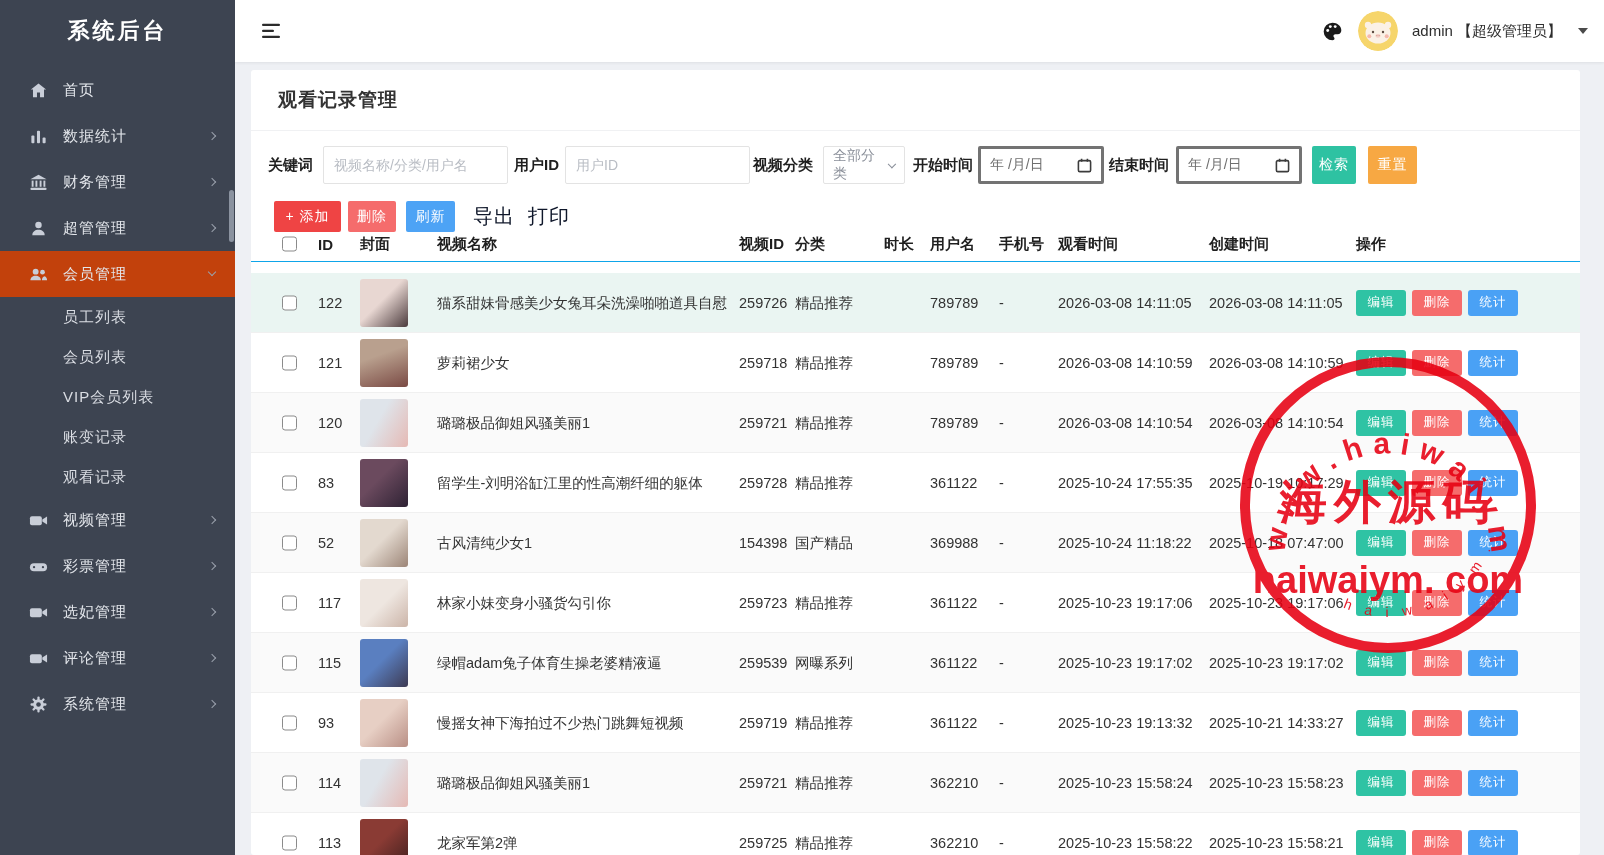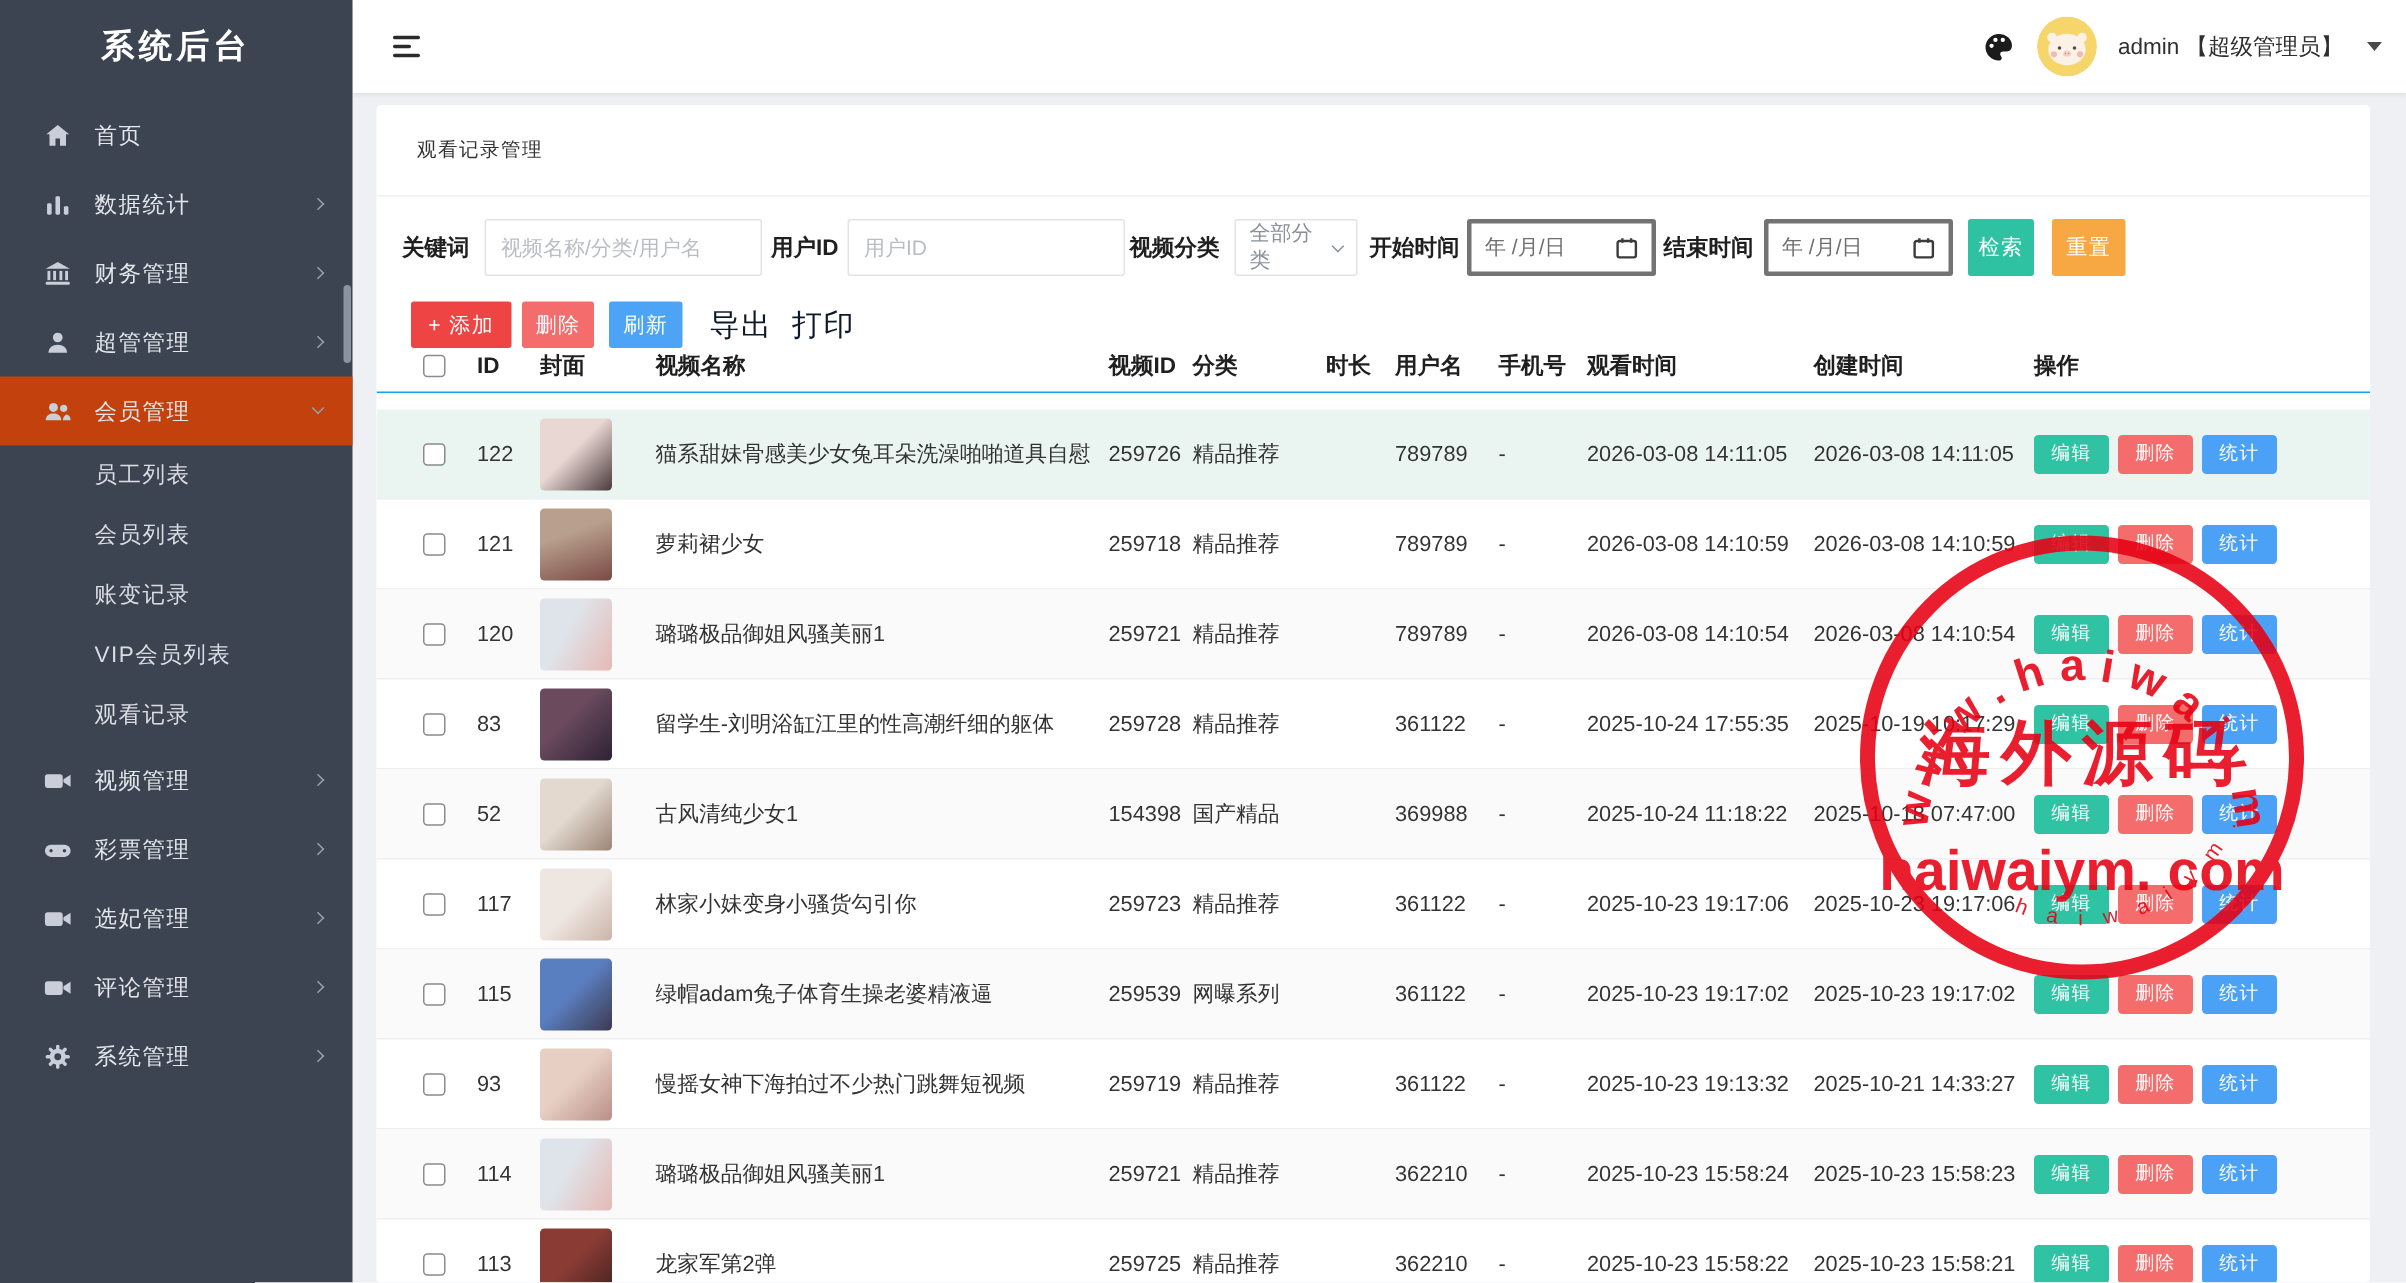--- a/index.html
+++ b/index.html
@@ -26,21 +26,21 @@
   .topbar { position:absolute; left:235px; top:0; width:1369px; height:62px; background:#fff; box-shadow:0 1px 3px rgba(0,0,0,.07); z-index:4; }
   .burger { position:absolute; left:27px; top:23px; width:20px; height:16px; cursor:pointer; }
   .hdr-right { position:absolute; right:16px; top:0; height:62px; display:flex; align-items:center; gap:14px; }
   .palette { width:23px; height:23px; cursor:pointer; }
   .avatar { width:40px; height:40px; border-radius:50%; overflow:hidden; cursor:pointer; }
   .username { font-size:15px; color:#2e2e2e; cursor:pointer; }
   .caret { width:0; height:0; border-left:5px solid transparent; border-right:5px solid transparent; border-top:6px solid #4a4a4a; margin-left:2px; }
 
   
   .card { position:absolute; left:251px; top:70px; width:1329px; height:785px; background:#fff; border-radius:3px; overflow:hidden; }
-  .page-title { position:absolute; left:0; top:0; right:0; height:61px; border-bottom:1px solid #f0f1f3; display:flex; align-items:center; padding-left:27px; font-size:13px; font-weight:normal; color:#333; letter-spacing:1px; }
+  .page-title { position:absolute; left:0; top:0; right:0; height:61px; border-bottom:1px solid #f0f1f3; display:flex; align-items:center; padding-left:27px; font-size:19px; font-weight:bold; color:#333; letter-spacing:1px; }
 
   .filter-row { position:absolute; left:0; top:76px; right:0; height:38px; }
   .f-abs { position:absolute; top:0; height:38px; display:flex; align-items:center; }
   .f-label { font-weight:bold; font-size:15px; color:#1f1f1f; }
   .f-input { border:1px solid #e3e3e3; border-radius:2px; height:38px; padding:0 10px; font-size:14px; color:#333; outline:none; width:100%; font-family:inherit; }
   .f-input::placeholder { color:#b9bdc4; }
   .f-select { border:1px solid #e3e3e3; border-radius:2px; width:100%; height:38px; display:flex; align-items:center; padding:0 9px; font-size:14px; color:#8a8f99; cursor:pointer; justify-content:space-between; }
   .f-select .chev { border-color:#8a8f99; margin-left:6px; transform:rotate(45deg); margin-top:-3px; }
   .f-date { border:3px solid #737373; border-radius:2px; width:100%; height:38px; display:flex; align-items:center; justify-content:space-between; padding:0 9px; font-size:14px; color:#6f6f6f; cursor:text; }
   .f-date svg { width:15px; height:15px; }
@@ -159,22 +159,22 @@
               </g>
             </svg>
           </span>
         <span class="nlabel">会员管理</span>
         <span class="chev down"></span>
       </div>
 
       <div class="submenu">
         <div class="sub-item">员工列表</div>
         <div class="sub-item">会员列表</div>
+        <div class="sub-item">VIP会员列表</div>
         <div class="sub-item">账变记录</div>
-        <div class="sub-item">VIP会员列表</div>
         <div class="sub-item">观看记录</div>
       </div>
 
       <div class="nav-item">
         <span class="nico">
             <svg viewBox="0 0 20 20">
               <g fill="#c9ced8">
                 <rect x="1" y="5.5" width="12.5" height="9.5" rx="2"></rect>
                 <path d="M14 9l5-3.2v8.4L14 11z"></path>
               </g>

